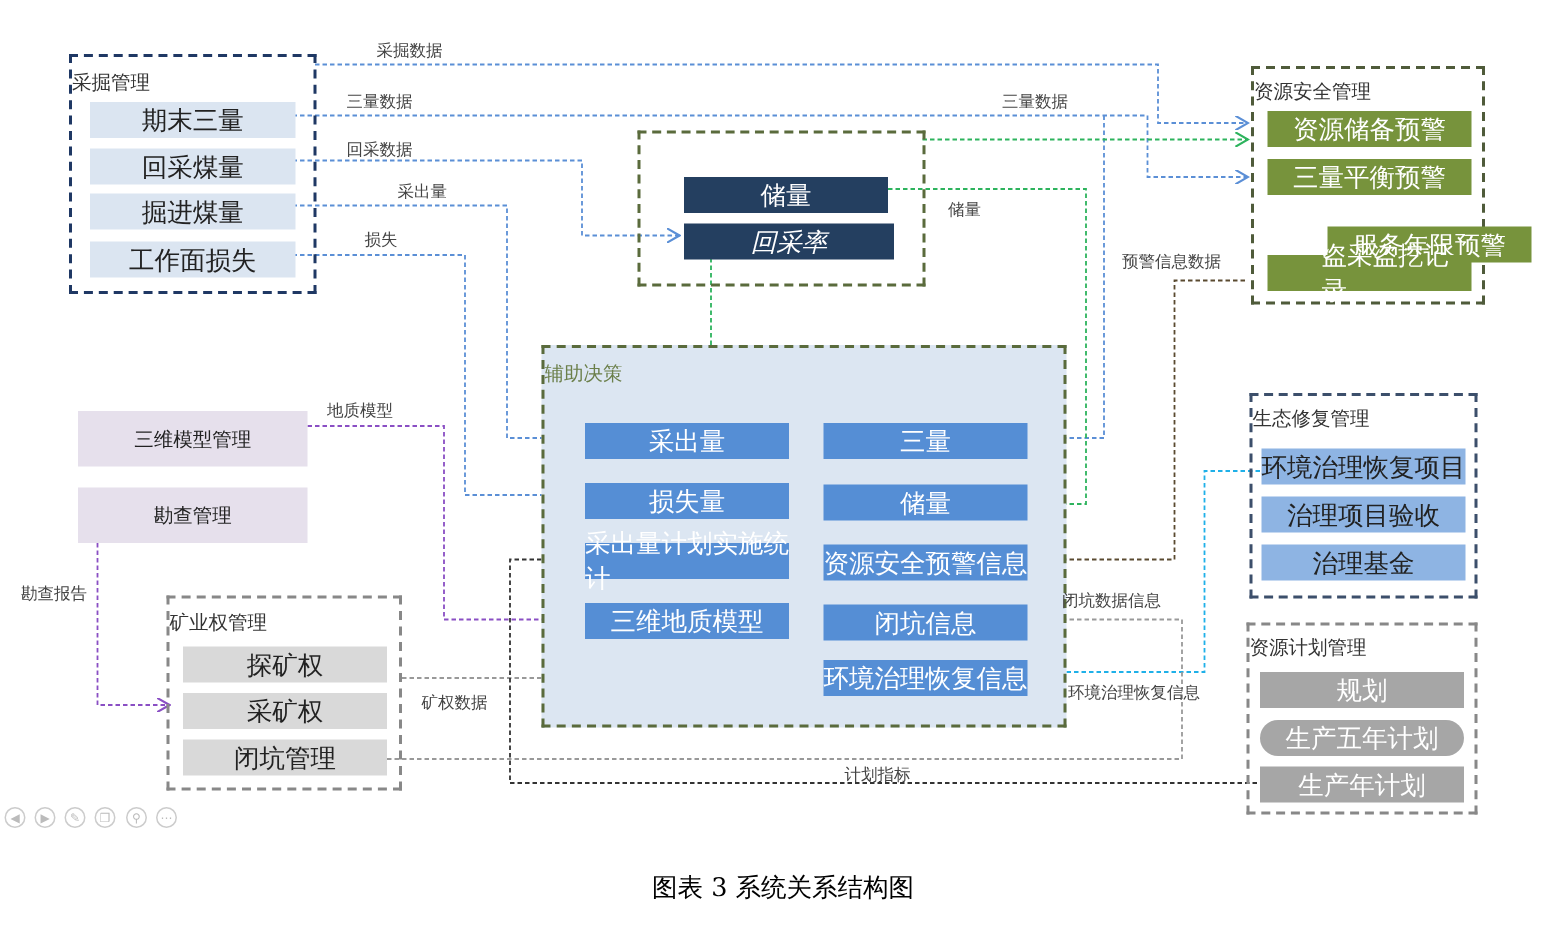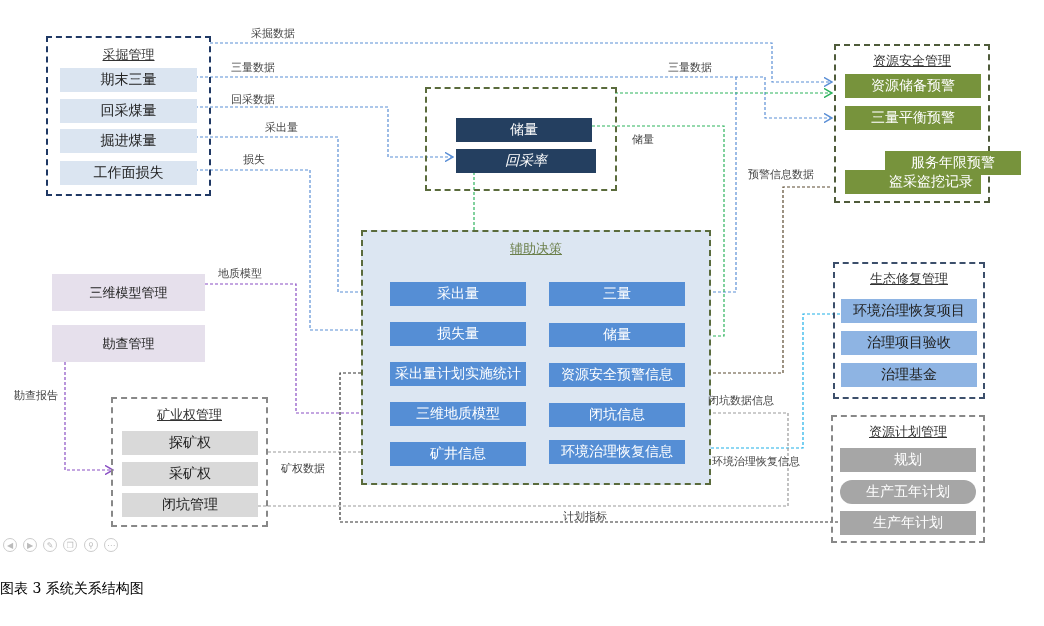--- a/index.html
+++ b/index.html
@@ -1,22 +1,22 @@
 <!DOCTYPE html>
 <html><head>
 <meta charset="utf-8">
 <style>
   html,body{margin:0;padding:0;background:#fff;}
   body{width:1044px;height:626px;position:relative;overflow:hidden;font-family:"DejaVu Sans",sans-serif;}
   .group{position:absolute;box-sizing:border-box;border-style:dashed;border-width:2px;}
-  .gtitle{position:absolute;left:0;right:0;text-align:center;font-size:13px;color:#333;text-decoration:underline;}
-  .box{position:absolute;box-sizing:border-box;display:flex;align-items:center;justify-content:center;font-size:14px;}
+  .gtitle{position:absolute;left:0;right:0;font-size:13px;color:#333;}
+  .box{position:absolute;box-sizing:border-box;display:flex;align-items:center;justify-content:center;font-size:17px;}
   .lbl{position:absolute;font-size:11px;color:#444;white-space:nowrap;}
   svg#conn{position:absolute;left:0;top:0;}
-  .caption{position:absolute;left:0;width:1044px;top:580px;text-align:left;font-family:"DejaVu Serif",serif;font-size:14px;color:#000;}
+  .caption{position:absolute;left:0;width:1044px;top:580px;text-align:center;font-family:"DejaVu Serif",serif;font-size:17px;color:#000;}
   .ctrl{position:absolute;top:538px;width:14px;height:14px;border:1px solid #ccc;border-radius:50%;box-sizing:border-box;font-size:8px;color:#bbb;display:flex;align-items:center;justify-content:center;}
 </style>
 </head>
 <body>
 
 <svg id="conn" width="1044" height="626">
   <defs>
     <marker id="aBlue" markerWidth="8" markerHeight="8" refX="7" refY="4" orient="auto">
         <path d="M0,0 L7,4 L0,8" fill="none" stroke="#5b8fd6" stroke-width="1.2"></path>
       </marker>
@@ -95,21 +95,20 @@
   <div class="box" style="left:9px;top:105px;width:136px;height:24px;background:#77933c;color:#fff;margin-left:40px;">服务年限预警</div>
   <div class="box" style="left:9px;top:124px;width:136px;height:24px;background:#77933c;color:#fff;padding-left:36px;">盗采盗挖记录</div>
 </div>
 
 <div class="group" style="left:361px;top:230px;width:350px;height:255px;border-color:#5a6b3c;background:#dce6f2;">
   <div class="gtitle" style="top:8px;color:#6b7f4a;">辅助决策</div>
   <div class="box" style="left:27px;top:50px;width:136px;height:24px;background:#558ed5;color:#fff;">采出量</div>
   <div class="box" style="left:27px;top:90px;width:136px;height:24px;background:#558ed5;color:#fff;">损失量</div>
   <div class="box" style="left:27px;top:130px;width:136px;height:24px;background:#558ed5;color:#fff;">采出量计划实施统计</div>
   <div class="box" style="left:27px;top:170px;width:136px;height:24px;background:#558ed5;color:#fff;">三维地质模型</div>
-  <div class="box" style="left:27px;top:210px;width:136px;height:24px;background:#558ed5;color:#fff;">矿井信息</div>
   <div class="box" style="left:186px;top:50px;width:136px;height:24px;background:#558ed5;color:#fff;">三量</div>
   <div class="box" style="left:186px;top:91px;width:136px;height:24px;background:#558ed5;color:#fff;">储量</div>
   <div class="box" style="left:186px;top:131px;width:136px;height:24px;background:#558ed5;color:#fff;">资源安全预警信息</div>
   <div class="box" style="left:186px;top:171px;width:136px;height:24px;background:#558ed5;color:#fff;">闭坑信息</div>
   <div class="box" style="left:186px;top:208px;width:136px;height:24px;background:#558ed5;color:#fff;">环境治理恢复信息</div>
 </div>
 
 <div class="box" style="left:52px;top:274px;width:153px;height:37px;background:#e6e0ec;color:#222;font-size:13px;">三维模型管理</div>
 <div class="box" style="left:52px;top:325px;width:153px;height:37px;background:#e6e0ec;color:#222;font-size:13px;">勘查管理</div>
 

